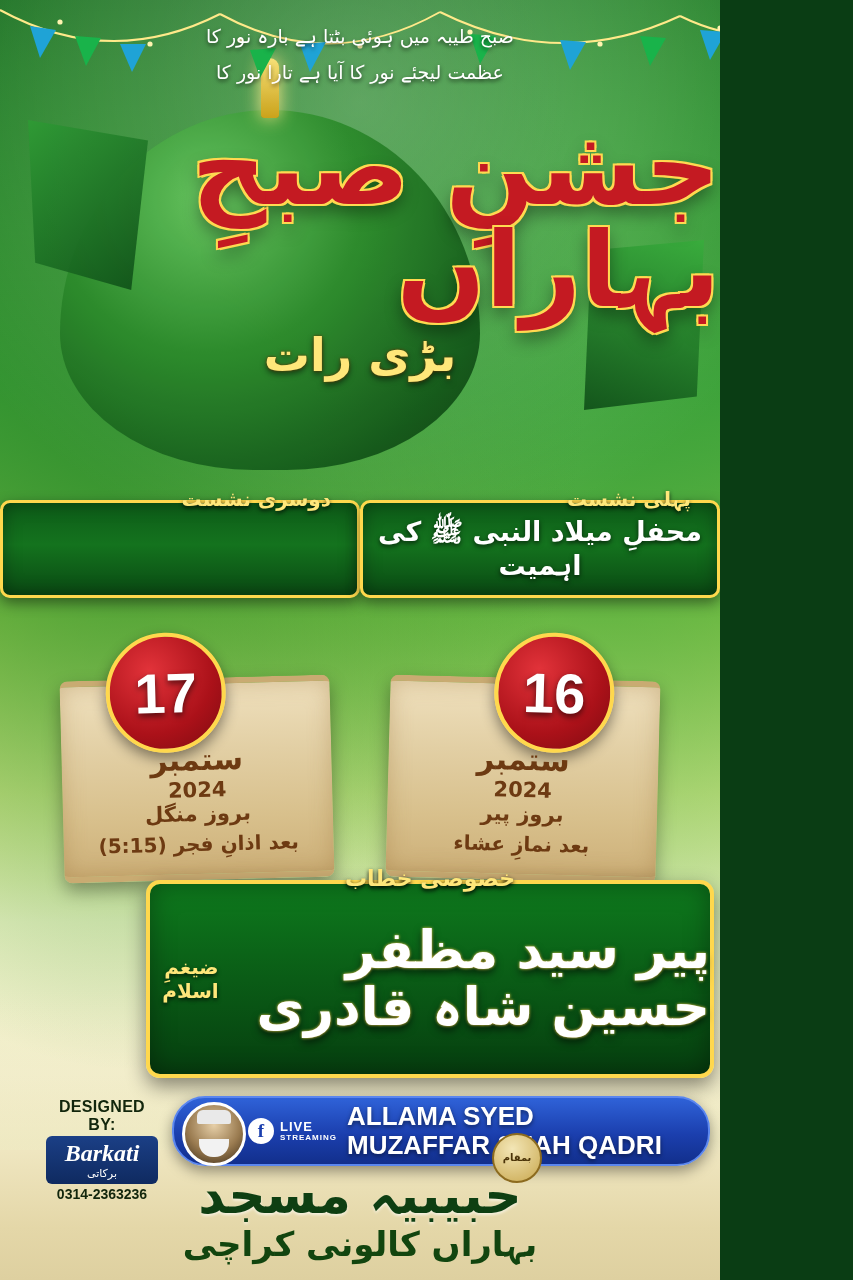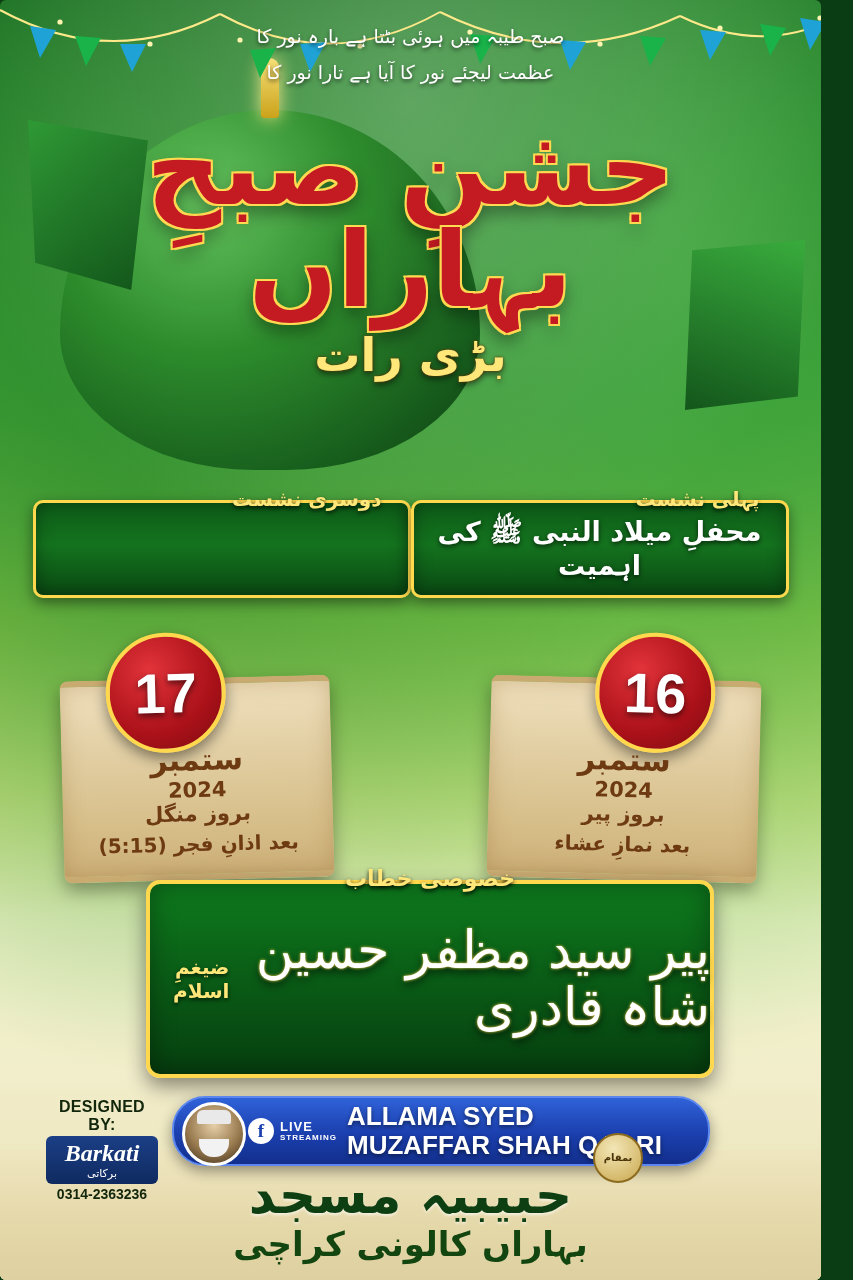--- a/index.html
+++ b/index.html
@@ -3,27 +3,26 @@
 <meta charset="utf-8">
 <style>
   html,body{margin:0;padding:0;}
   body{
     width:853px;height:1280px;overflow:hidden;
     font-family:"Liberation Sans", sans-serif;
     background:#0a3d14;
     position:relative;
   }
   .poster{
-    position:absolute;inset:0;width:821px;height:1280px;overflow:hidden;
+    position:absolute;inset:0;width:720px;height:1280px;overflow:hidden;
     background:
       radial-gradient(circle at 50% 8%, rgba(255,255,255,0.25) 0%, rgba(255,255,255,0) 38%),
       radial-gradient(ellipse at 18% 26%, #2f8e2c 0%, rgba(47,142,44,0) 55%),
       radial-gradient(ellipse at 84% 22%, #3da33a 0%, rgba(61,163,58,0) 55%),
       linear-gradient(180deg,#0c5a1b 0%, #1b7a27 14%, #3ea23b 30%, #9ed04f 48%, #d8e98a 62%, #eef3c6 72%, #f3efcf 84%, #e8e0b4 100%);
-    border-radius: 6px;
   }
   
   .bunting{position:absolute;top:0;left:0;width:853px;height:120px;pointer-events:none;}
   .dome{
     position:absolute;left:60px;top:110px;width:420px;height:360px;
     border-radius:50% 50% 46% 46%/ 62% 62% 38% 38%;
     background:radial-gradient(ellipse at 35% 25%, #66c45f 0%, #2d8b2c 40%, #14571a 78%, #0b3a12 100%);
     filter:blur(0.4px);opacity:.95;
   }
   .dome:after{
@@ -62,20 +61,21 @@
     color:#c41a22;
     text-shadow:
       0 0 2px #ffe56b,
       2px 2px 0 #ffd84d,
       -2px -2px 0 #ffd84d,
       2px -2px 0 #ffd84d,
       -2px 2px 0 #ffd84d,
       0 8px 18px rgba(0,0,0,.45);
     -webkit-text-stroke:3px #ffd84d;
     paint-order:stroke fill;
+    text-align:right;
   }
   .title-sub{
     margin-top:6px;font-size:46px;color:#ffe77a;font-weight:bold;
     text-shadow:0 0 3px #6b3b00, 0 3px 6px rgba(0,0,0,.6);
   }
 
   
   .sessions{position:absolute;top:500px;left:0;right:0;display:flex;justify-content:center;}
   .session{
     position:relative;width:372px;height:92px;border-radius:10px;
@@ -130,21 +130,21 @@
     border:4px solid #ffd84d;border-radius:14px;
     box-shadow:0 8px 20px rgba(0,0,0,.45), inset 0 0 26px rgba(0,0,0,.35);
     display:flex;flex-direction:row;align-items:center;justify-content:center;gap:4px;
   }
   .khitab{
     position:absolute;top:-18px;left:50%;transform:translateX(-50%);
     font-size:22px;color:#ffe77a;font-weight:bold;text-shadow:0 2px 4px #000;
   }
   .zeeghum{font-size:20px;color:#ffe77a;font-weight:bold;text-shadow:0 2px 4px rgba(0,0,0,.7);}
   .spname{
-    font-size:52px;color:#fff;font-weight:normal;line-height:1.1;
+    font-size:52px;color:#fff;font-weight:bold;line-height:1.1;
     text-shadow:0 0 3px #ffd84d, 0 4px 8px rgba(0,0,0,.7);
   }
 
   
   .designed{
     position:absolute;left:46px;top:1098px;width:112px;text-align:center;
   }
   .designed .dlabel{font-size:16px;font-weight:bold;color:#12260c;letter-spacing:.3px;}
   .designed .dbox{
     margin-top:2px;background:linear-gradient(180deg,#1b3f86,#0f2a60);

